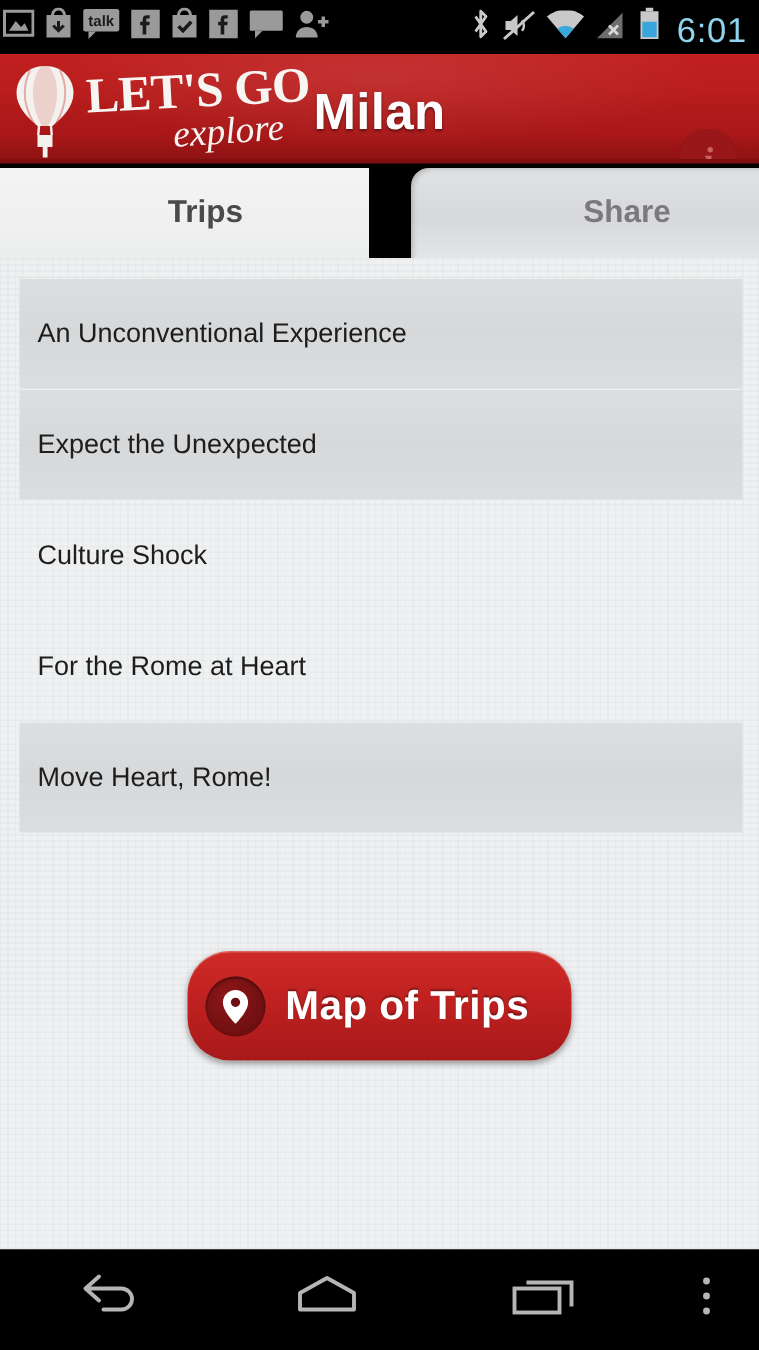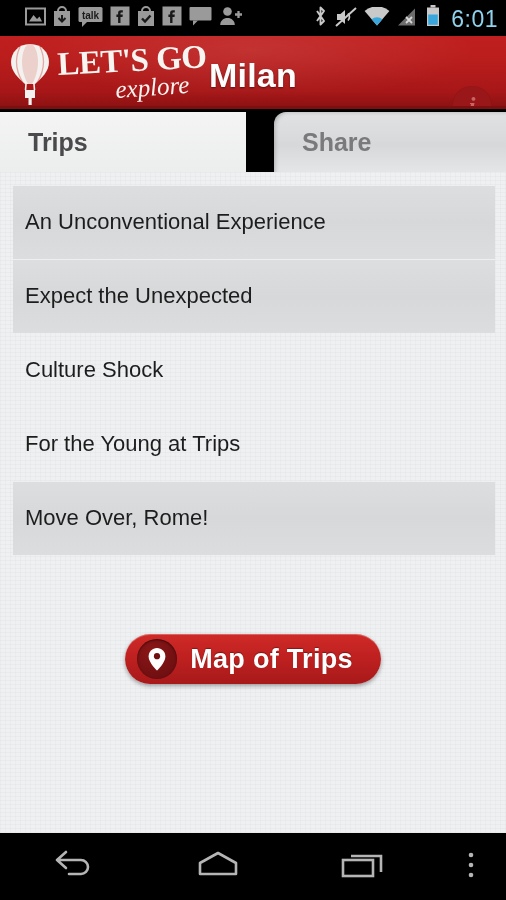--- a/index.html
+++ b/index.html
@@ -10,21 +10,21 @@
     overflow:hidden;
   }
   #screen { position:relative; width:506px; height:900px; overflow:hidden; }
 
   
   #status-bar {
     position:absolute; left:0; top:0; width:506px; height:36px;
     background:#000;
     display:flex; align-items:center;
   }
-  #status-left { display:flex; align-items:center; gap:7px; padding-left:25px; flex:1; }
+  #status-left { display:flex; align-items:center; gap:7px; padding-left:2px; flex:1; }
   #status-right { display:flex; align-items:flex-end; gap:7px; padding-right:8px; }
   .sicon { display:block; }
   #clock {
     color:#8fd3ee; font-size:23px; letter-spacing:0.5px;
     font-family:"Liberation Sans", sans-serif; margin-left:4px;
     line-height:1;
   }
 
   
   #app-header {
@@ -49,22 +49,22 @@
   #info-button {
     position:absolute; right:13px; top:49px; width:42px; height:42px;
   }
 
   
   #tab-bar {
     position:absolute; left:0; top:112px; width:506px; height:60px;
   }
   .tab {
     position:absolute; top:0; height:60px;
-    display:flex; align-items:center; justify-content:flex-start;
-    font-size:25px; font-weight:bold;
+    display:flex; align-items:center; justify-content:center;
+    font-size:21px; font-weight:bold;
     cursor:pointer;
     padding-left:28px;
   }
   #tab-trips {
     left:0; width:246px;
     background:linear-gradient(180deg,#f4f4f5 0%,#eceded 100%);
     color:#4a4a4d;
   }
   #tab-share {
     left:246px; width:260px;
@@ -84,41 +84,41 @@
     content:""; position:absolute; inset:0;
     background-image:
       repeating-linear-gradient(0deg, rgba(0,0,0,.022) 0 1px, rgba(255,255,255,0) 1px 4px),
       repeating-linear-gradient(90deg, rgba(0,0,0,.018) 0 1px, rgba(255,255,255,0) 1px 5px);
     pointer-events:none;
   }
   #trip-list { position:relative; padding-top:13px; }
   .trip-row {
     position:relative; height:74px;
     display:flex; align-items:center;
-    font-size:22px; color:#1d1d1d;
+    font-size:18px; color:#1d1d1d;
     padding-left:25px;
     cursor:pointer;
   }
   .trip-row.shaded {
     margin:0 11px 0 13px;
     background:linear-gradient(180deg,#dcdedf 0%,#d6d8da 50%,#dbdddf 100%);
     padding-left:12px;
     box-shadow:inset 0 1px 0 rgba(255,255,255,.5);
   }
   .trip-row .trip-label { position:relative; z-index:2; }
 
   
   #map-button-wrap {
     position:absolute; left:0; top:462px; width:506px;
     display:flex; justify-content:center;
   }
   #map-button {
     position:relative;
     display:flex; align-items:center;
-    height:50px; padding:0 28px 0 12px;
+    height:73px; padding:0 28px 0 12px;
     border-radius:28px;
     background:linear-gradient(180deg,#cf2a28 0%,#bf2120 45%,#a8191a 100%);
     box-shadow:0 2px 4px rgba(0,0,0,.35), inset 0 1px 0 rgba(255,255,255,.28);
     cursor:pointer;
   }
   #map-pin-circle {
     width:40px; height:40px; border-radius:50%;
     background:radial-gradient(circle at 38% 32%, #8c1617, #6e0f11 75%);
     display:flex; align-items:center; justify-content:center;
     margin-right:13px;
@@ -285,24 +285,24 @@
       <div class="trip-row shaded">
         <span class="trip-label">An Unconventional Experience</span>
       </div>
       <div class="trip-row shaded">
         <span class="trip-label">Expect the Unexpected</span>
       </div>
       <div class="trip-row">
         <span class="trip-label">Culture Shock</span>
       </div>
       <div class="trip-row">
-        <span class="trip-label">For the Young at Trips</span>
+        <span class="trip-label">For the Rome at Heart</span>
       </div>
       <div class="trip-row shaded">
-        <span class="trip-label">Move Over, Rome!</span>
+        <span class="trip-label">Move Heart, Rome!</span>
       </div>
     </div>
 
     <div id="map-button-wrap">
       <div id="map-button">
         <span id="map-pin-circle">
           <svg width="22" height="26" viewBox="0 0 22 26">
             <path d="M11 2 C6.3 2 2.6 5.7 2.6 10.4 C2.6 16.6 11 24.5 11 24.5 C11 24.5 19.4 16.6 19.4 10.4 C19.4 5.7 15.7 2 11 2 Z" fill="#ffffff"></path>
             <circle cx="11" cy="10.2" r="3.1" fill="#6e0f11"></circle>
           </svg>

